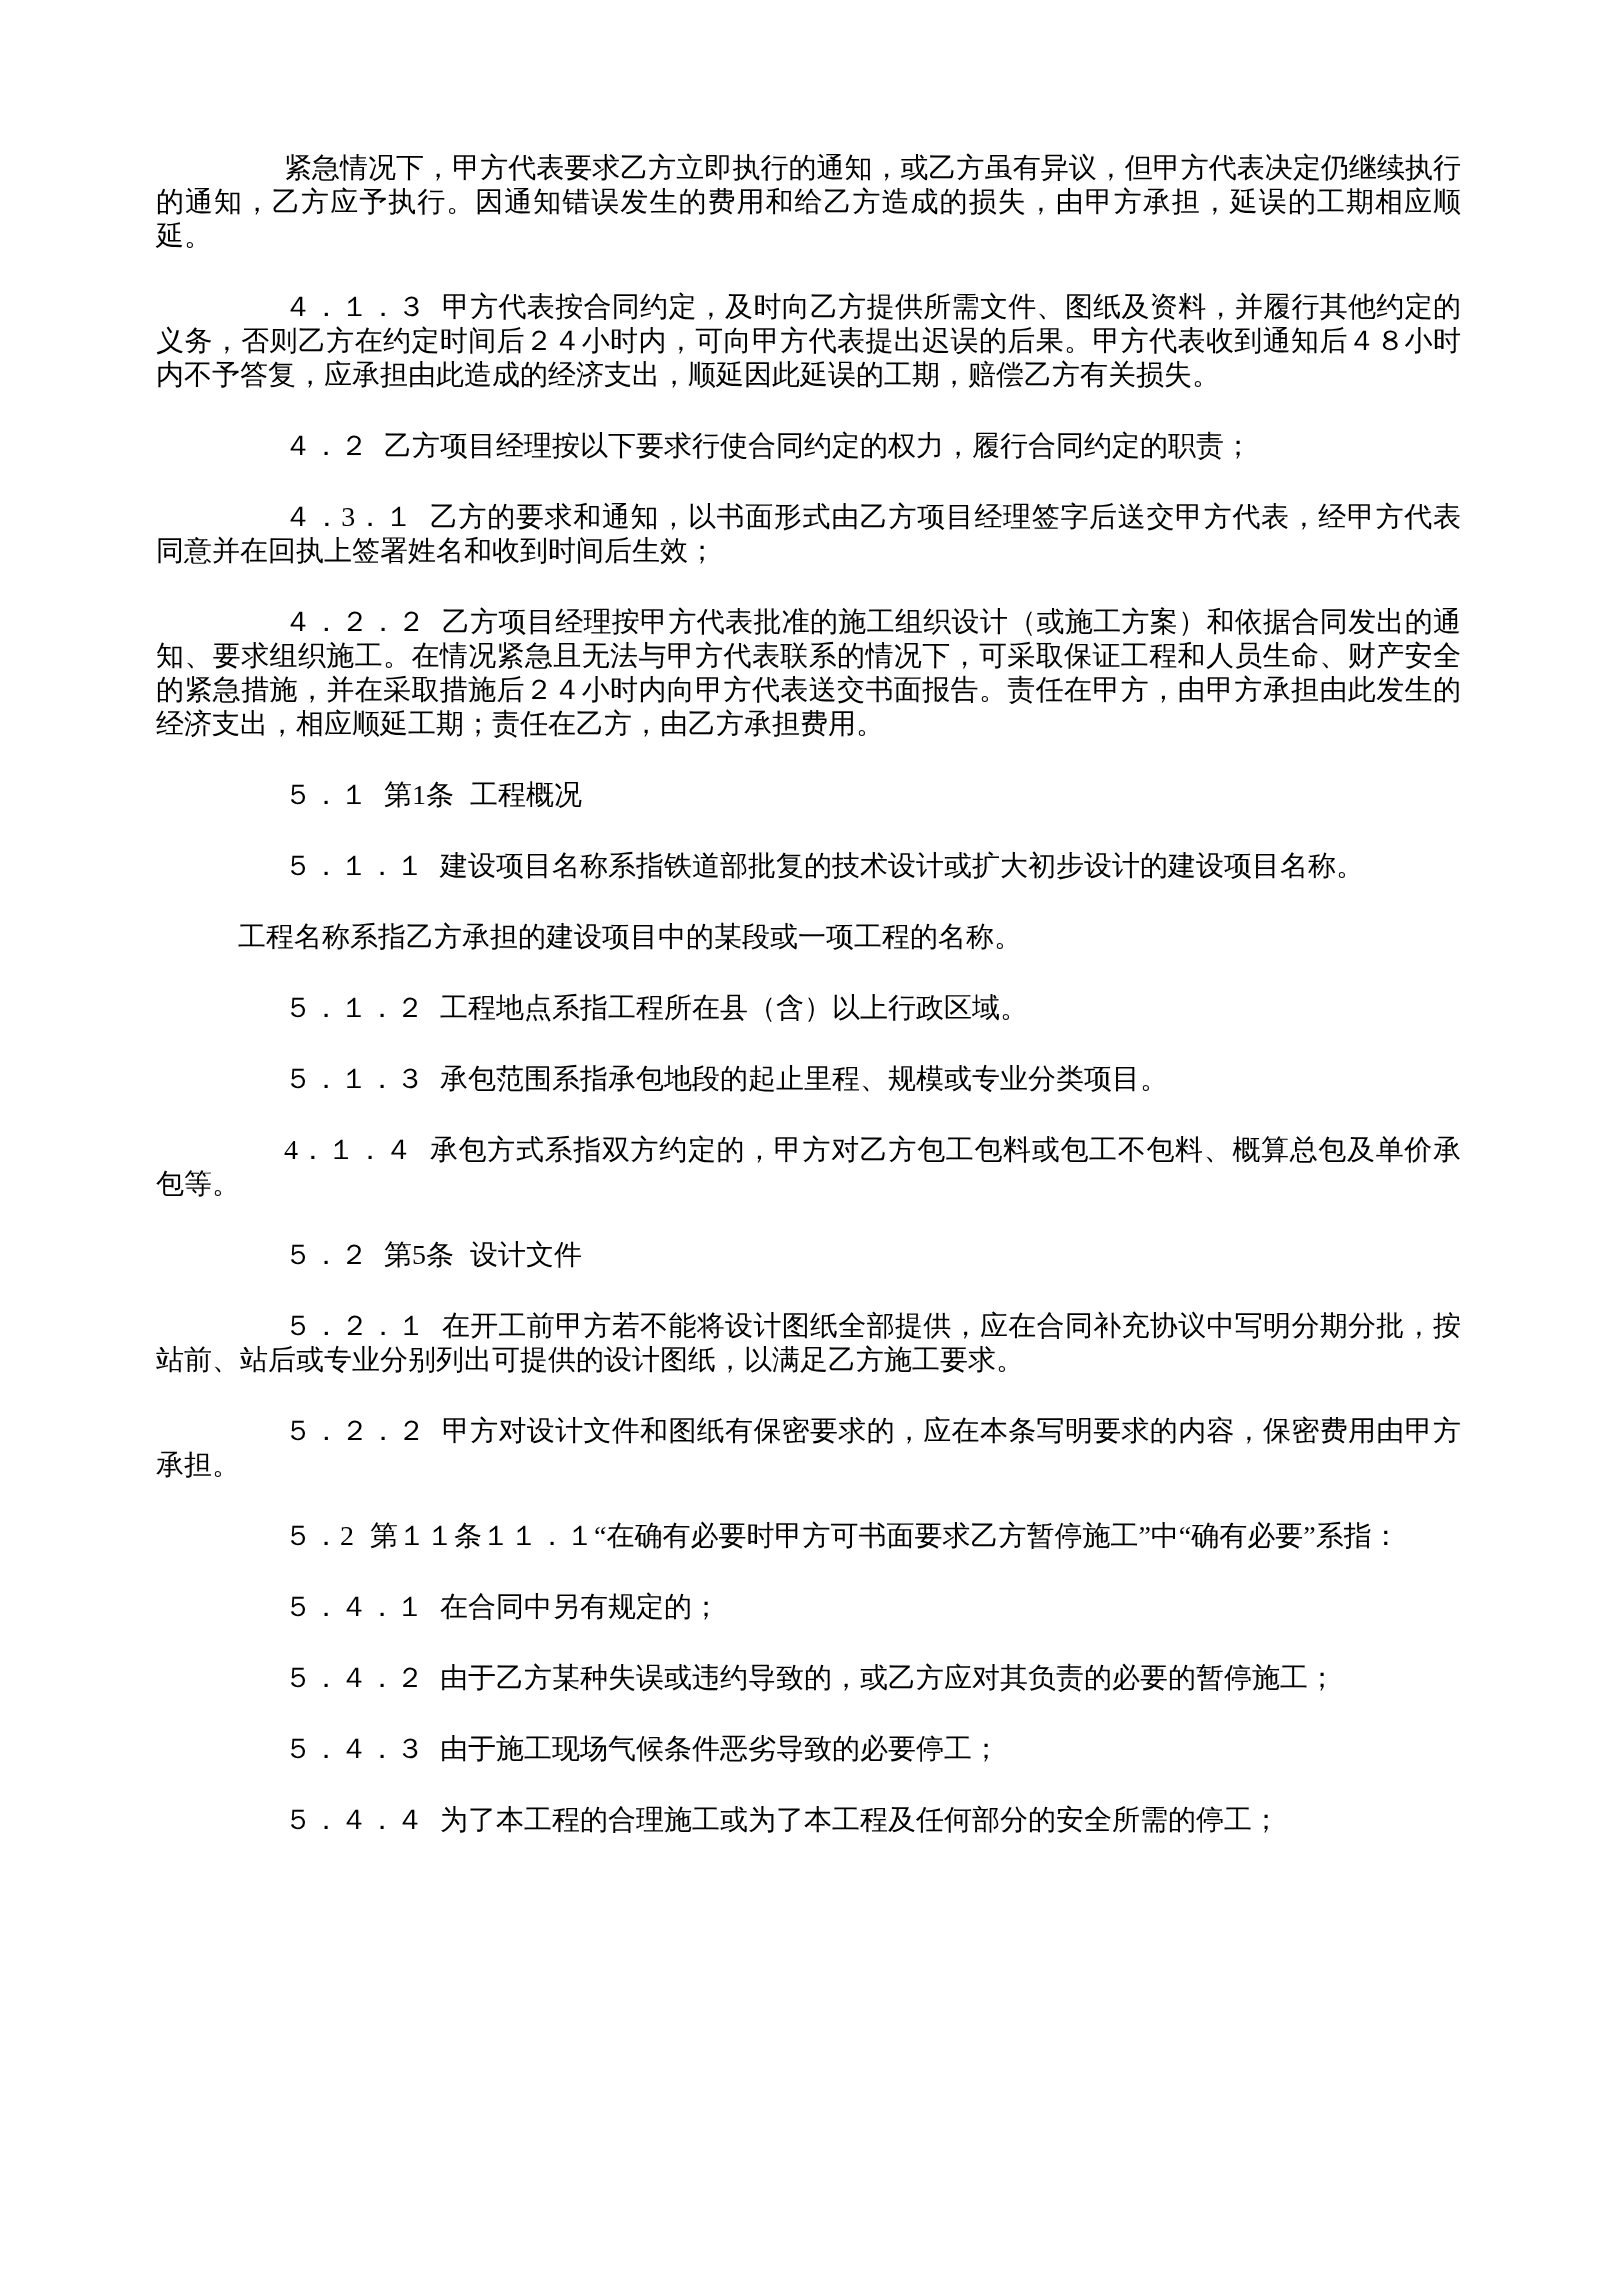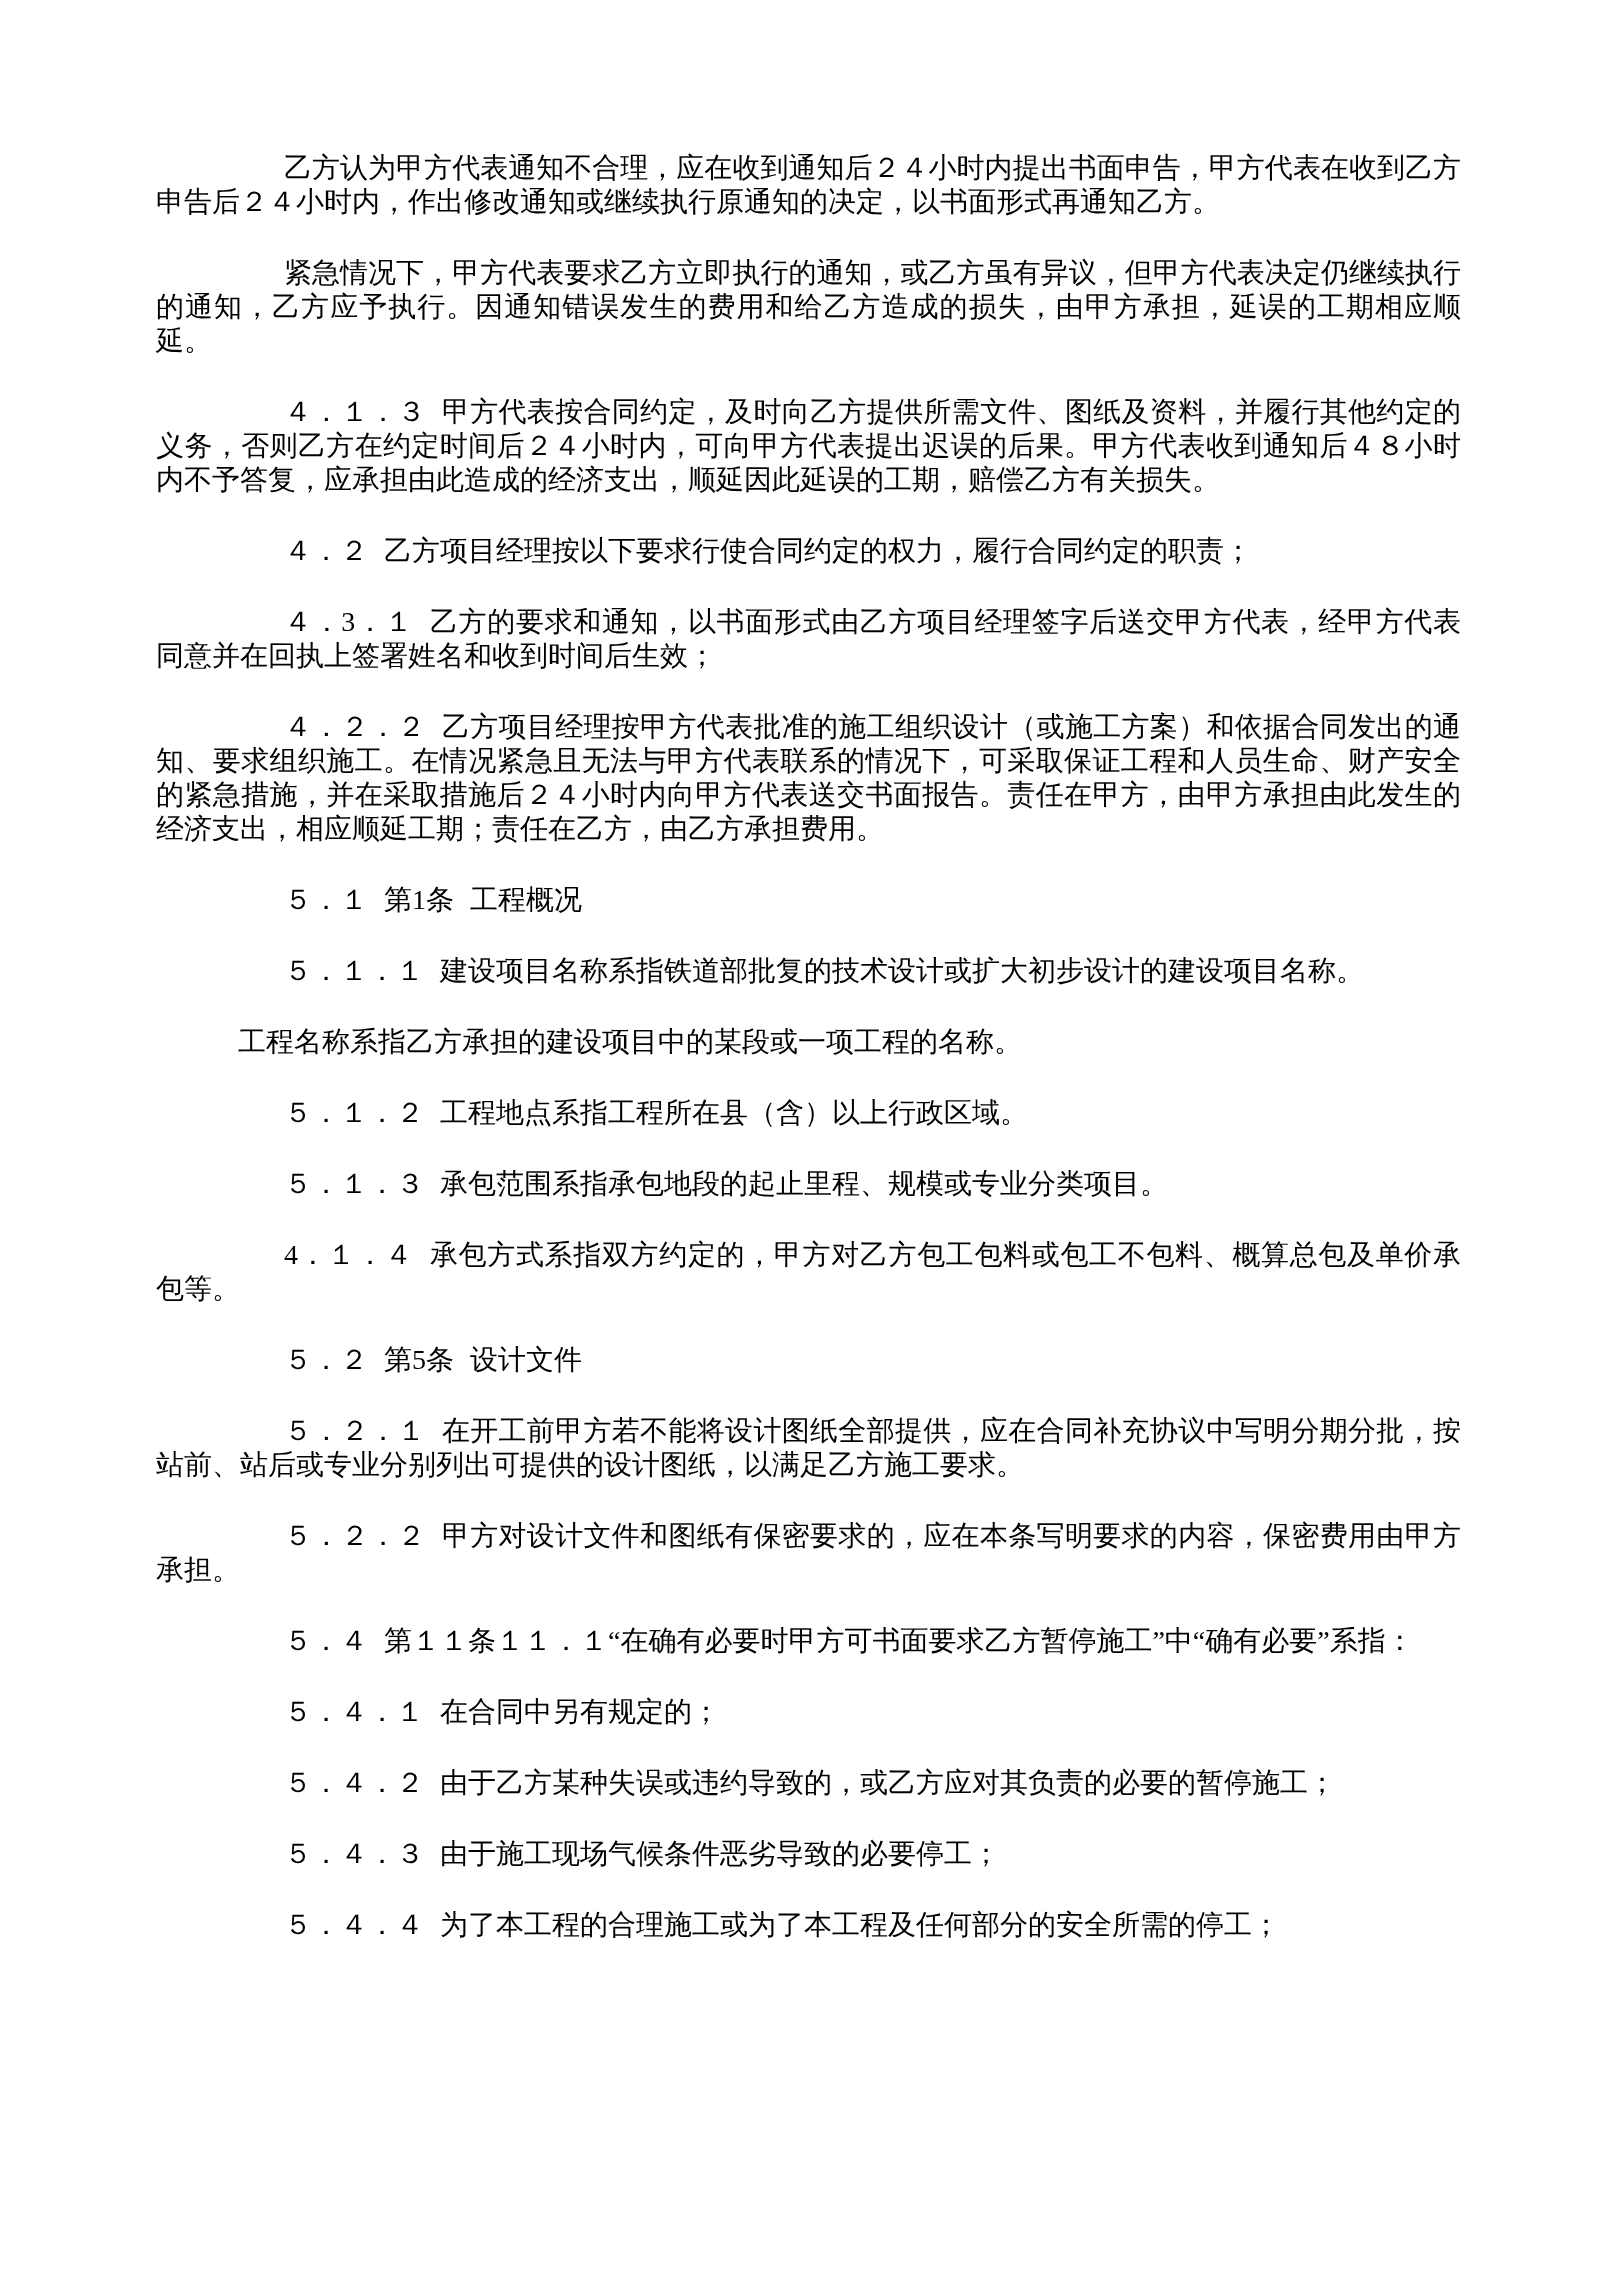--- a/index.html
+++ b/index.html
@@ -35,34 +35,33 @@
   }
   .para.indent-small {
     text-indent: 82px;
     font-family: Liberation Serif, serif;
   }
 </style>
 </head>
 <body>
 
 <main class="page">
-    <p class="para">乙方认为甲方代表通知不合理，应在收到通知后２４小时内提出书面申告，甲方代表在收到乙方申告后２４小时内，作出修改通知或继续执行原通知的决定，以书面形式再通知乙方。</p>
     <p class="para">紧急情况下，甲方代表要求乙方立即执行的通知，或乙方虽有异议，但甲方代表决定仍继续执行的通知，乙方应予执行。因通知错误发生的费用和给乙方造成的损失，由甲方承担，延误的工期相应顺延。</p>
     <p class="para">４．１．３ 甲方代表按合同约定，及时向乙方提供所需文件、图纸及资料，并履行其他约定的义务，否则乙方在约定时间后２４小时内，可向甲方代表提出迟误的后果。甲方代表收到通知后４８小时内不予答复，应承担由此造成的经济支出，顺延因此延误的工期，赔偿乙方有关损失。</p>
     <p class="para">４．２ 乙方项目经理按以下要求行使合同约定的权力，履行合同约定的职责；</p>
     <p class="para">４．3．１ 乙方的要求和通知，以书面形式由乙方项目经理签字后送交甲方代表，经甲方代表同意并在回执上签署姓名和收到时间后生效；</p>
     <p class="para">４．２．２ 乙方项目经理按甲方代表批准的施工组织设计（或施工方案）和依据合同发出的通知、要求组织施工。在情况紧急且无法与甲方代表联系的情况下，可采取保证工程和人员生命、财产安全的紧急措施，并在采取措施后２４小时内向甲方代表送交书面报告。责任在甲方，由甲方承担由此发生的经济支出，相应顺延工期；责任在乙方，由乙方承担费用。</p>
     <p class="para">５．１ 第1条 工程概况</p>
     <p class="para">５．１．１ 建设项目名称系指铁道部批复的技术设计或扩大初步设计的建设项目名称。</p>
     <p class="para indent-small">工程名称系指乙方承担的建设项目中的某段或一项工程的名称。</p>
     <p class="para">５．１．２ 工程地点系指工程所在县（含）以上行政区域。</p>
     <p class="para">５．１．３ 承包范围系指承包地段的起止里程、规模或专业分类项目。</p>
     <p class="para">4．１．４ 承包方式系指双方约定的，甲方对乙方包工包料或包工不包料、概算总包及单价承包等。</p>
     <p class="para">５．２ 第5条 设计文件</p>
     <p class="para">５．２．１ 在开工前甲方若不能将设计图纸全部提供，应在合同补充协议中写明分期分批，按站前、站后或专业分别列出可提供的设计图纸，以满足乙方施工要求。</p>
     <p class="para">５．２．２ 甲方对设计文件和图纸有保密要求的，应在本条写明要求的内容，保密费用由甲方承担。</p>
-    <p class="para">５．４ 第１１条１１．１“在确有必要时甲方可书面要求乙方暂停施工”中“确有必要”系指：</p>
+    <p class="para">５．2 第１１条１１．１“在确有必要时甲方可书面要求乙方暂停施工”中“确有必要”系指：</p>
     <p class="para">５．４．１ 在合同中另有规定的；</p>
     <p class="para">５．４．２ 由于乙方某种失误或违约导致的，或乙方应对其负责的必要的暂停施工；</p>
     <p class="para">５．４．３ 由于施工现场气候条件恶劣导致的必要停工；</p>
     <p class="para">５．４．４ 为了本工程的合理施工或为了本工程及任何部分的安全所需的停工；</p>
   </main>
 
 
 </body></html>

